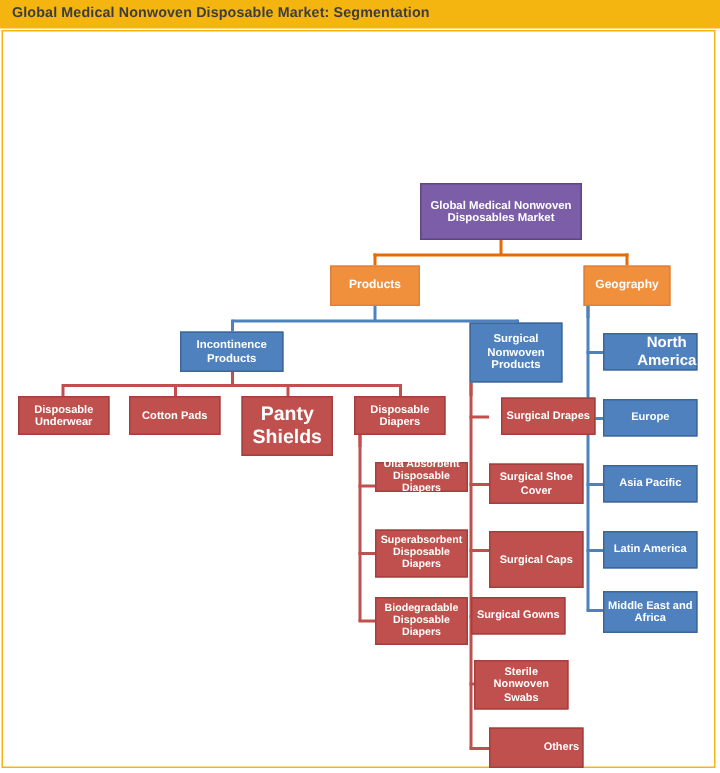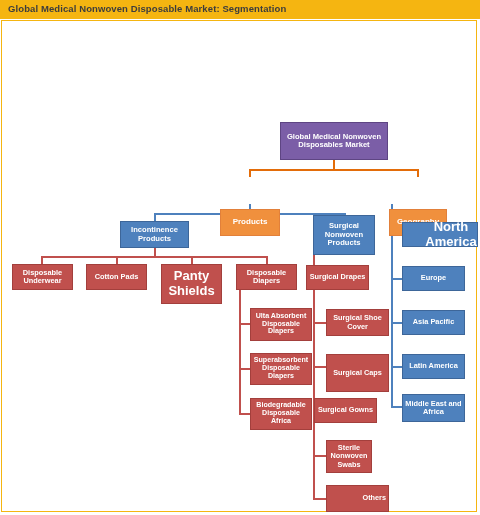--- a/index.html
+++ b/index.html
@@ -38,21 +38,21 @@
     box-sizing:border-box;
     display:flex;align-items:center;justify-content:center;
     text-align:center;
     color:#ffffff;
     font-weight:bold;
     line-height:1.12;
     z-index:5;
     padding:1px 2px;
   }
   .n-purple{background:#7B5EA7;border:1px solid #5E4583;}
-  .n-orange{background:#F0903D;border:1px solid #E2803A;margin-top:32px;}
+  .n-orange{background:#F0903D;border:1px solid #E2803A;}
   .n-blue  {background:#4E81BD;border:1px solid #3D6699;}
   .n-red   {background:#C0504D;border:1px solid #A33F3C;}
 
   
   .ln{position:absolute;z-index:1;}
   .c-orange{background:#E36C09;}
   .c-blue{background:#4E81BD;}
   .c-red{background:#C0504D;}
 </style>
 </head>
@@ -133,50 +133,50 @@
   <div class="node n-red" style="left:86px;top:264px;width:61px;height:26px;font-size:7.4px;">
     <span>Cotton Pads</span>
   </div>
   <div class="node n-red" style="left:161px;top:264px;width:61px;height:40px;font-size:13px;">
     <span>Panty Shields</span>
   </div>
   <div class="node n-red" style="left:236px;top:264px;width:61px;height:26px;font-size:7.4px;">
     <span>Disposable Diapers</span>
   </div>
 
-  <div class="node n-red" style="left:250px;top:308px;width:62px;height:33px;font-size:7.1px;">
+  <div class="node n-red" style="left:250px;top:308px;width:62px;height:20px;font-size:7.1px;">
     <span>Ulta Absorbent Disposable Diapers</span>
   </div>
   <div class="node n-red" style="left:250px;top:353px;width:62px;height:32px;font-size:7.1px;">
     <span>Superabsorbent Disposable Diapers</span>
   </div>
   <div class="node n-red" style="left:250px;top:398px;width:62px;height:32px;font-size:7.1px;">
-    <span>Biodegradable Disposable Africa</span>
+    <span>Biodegradable Disposable Diapers</span>
   </div>
 
-  <div class="node n-red" style="left:306px;top:265px;width:63px;height:25px;font-size:7.3px;">
+  <div class="node n-red" style="left:334px;top:265px;width:63px;height:25px;font-size:7.3px;">
     <span>Surgical Drapes</span>
   </div>
   <div class="node n-red" style="left:326px;top:309px;width:63px;height:27px;font-size:7.3px;text-align:center;">
     <span>Surgical Shoe Cover</span>
   </div>
   <div class="node n-red" style="left:326px;top:354px;width:63px;height:38px;font-size:7.3px;">
     <span>Surgical Caps</span>
   </div>
   <div class="node n-red" style="left:314px;top:398px;width:63px;height:25px;font-size:7.3px;">
     <span>Surgical Gowns</span>
   </div>
-  <div class="node n-red" style="left:326px;top:440px;width:46px;height:33px;font-size:7.3px;text-align:center;">
+  <div class="node n-red" style="left:316px;top:440px;width:63px;height:33px;font-size:7.3px;text-align:center;">
     <span>Sterile Nonwoven Swabs</span>
   </div>
   <div class="node n-red" style="left:326px;top:485px;width:63px;height:27px;font-size:7.3px;justify-content:flex-end;">
     <span>Others</span>
   </div>
 
-  <div class="node n-blue" style="left:402px;top:222px;width:76px;height:25px;font-size:13px;padding-left:24px;">
+  <div class="node n-blue" style="left:402px;top:222px;width:63px;height:25px;font-size:10px;padding-left:24px;">
     <span>North America</span>
   </div>
   <div class="node n-blue" style="left:402px;top:266px;width:63px;height:25px;font-size:7.4px;justify-content:center;">
     <span>Europe</span>
   </div>
   <div class="node n-blue" style="left:402px;top:310px;width:63px;height:25px;font-size:7.4px;">
     <span>Asia Pacific</span>
   </div>
   <div class="node n-blue" style="left:402px;top:354px;width:63px;height:25px;font-size:7.4px;">
     <span>Latin America</span>

